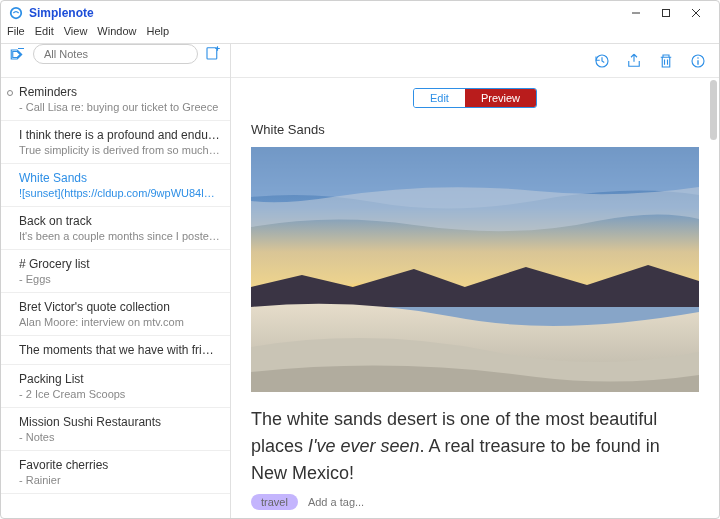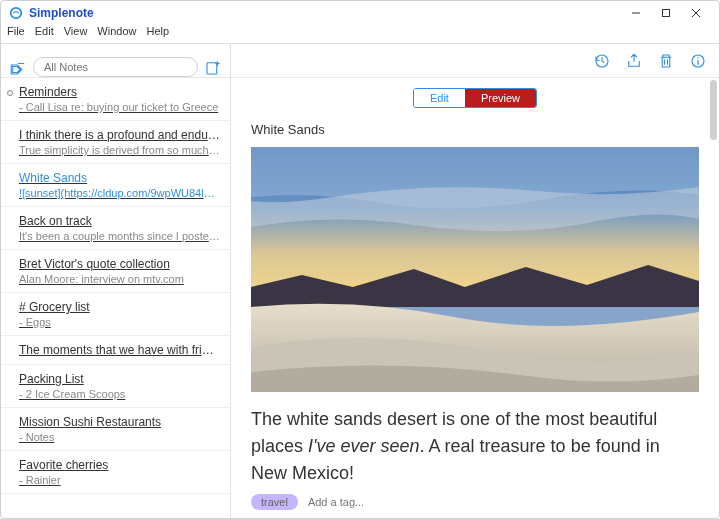--- a/index.html
+++ b/index.html
@@ -51,41 +51,40 @@
   
   .sidebar {
     width: 230px;
     border-right: 1px solid #e0e0e0;
     display: flex;
     flex-direction: column;
   }
   .sidebar-top {
     height: 34px;
     display: flex;
-    align-items: flex-end;
+    align-items: flex-start;
     padding: 0 8px;
     border-bottom: 1px solid #e8e8e8;
     gap: 6px;
   }
   .tag-icon { color: #2E8FE6; display:flex; }
   .search-input {
     flex: 1;
     border: 1px solid #d0d0d0;
     border-radius: 12px;
     height: 20px;
     padding: 0 10px;
     font-size: 11px;
     color: #666;
   }
   .newnote-btn { color: #2E8FE6; display:flex; }
   .notelist {
     flex: 1;
     overflow: hidden;
     font-size: 12px;
-    text-decoration: underline;
   }
   .note {
     padding: 7px 10px 7px 18px;
     border-bottom: 1px solid #eee;
     cursor: pointer;
     position: relative;
   }
   .note .title { color: #333; font-size: 12px; white-space:nowrap; overflow:hidden; text-overflow:ellipsis;}
   .note .excerpt { color: #888; font-size: 11px; margin-top: 2px; white-space:nowrap; overflow:hidden; text-overflow:ellipsis;}
   .note.selected .title, .note.selected .excerpt { color: #2E8FE6; }
@@ -258,26 +257,26 @@
       </div>
       <div class="note selected">
         <div class="title">White Sands</div>
         <div class="excerpt">![sunset](https://cldup.com/9wpWU84l3n.jpg)</div>
       </div>
       <div class="note">
         <div class="title">Back on track</div>
         <div class="excerpt">It's been a couple months since I posted on my...</div>
       </div>
       <div class="note">
+        <div class="title"># Grocery list</div>
+        <div class="excerpt">- Eggs</div>
+      </div>
+      <div class="note">
         <div class="title">Bret Victor's quote collection</div>
         <div class="excerpt">Alan Moore: interview on mtv.com</div>
-      </div>
-      <div class="note">
-        <div class="title"># Grocery list</div>
-        <div class="excerpt">- Eggs</div>
       </div>
       <div class="note">
         <div class="title">The moments that we have with friends ...</div>
       </div>
       <div class="note">
         <div class="title">Packing List</div>
         <div class="excerpt">- 2 Ice Cream Scoops</div>
       </div>
       <div class="note">
         <div class="title">Mission Sushi Restaurants</div>

